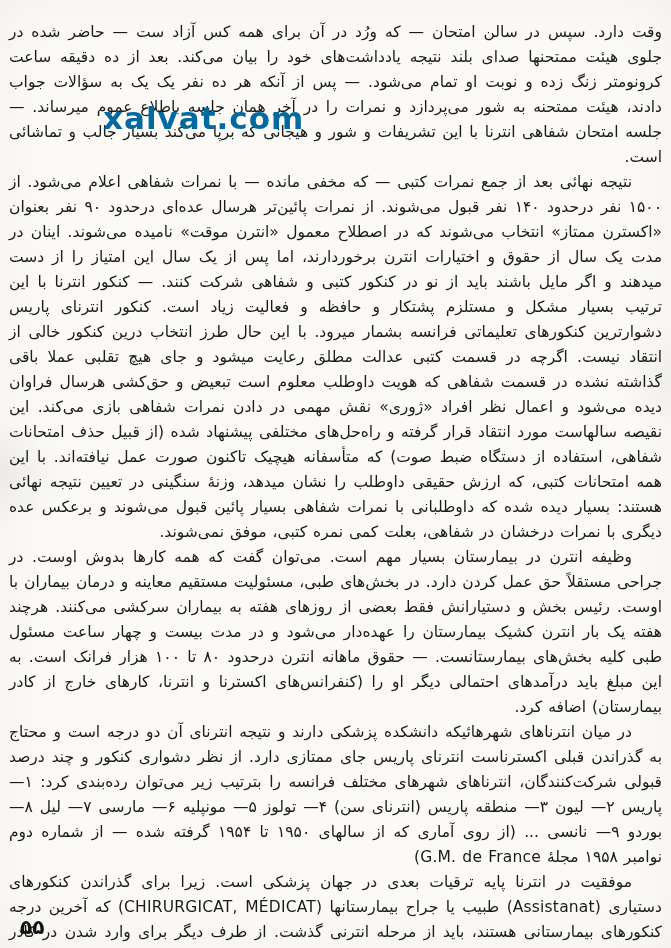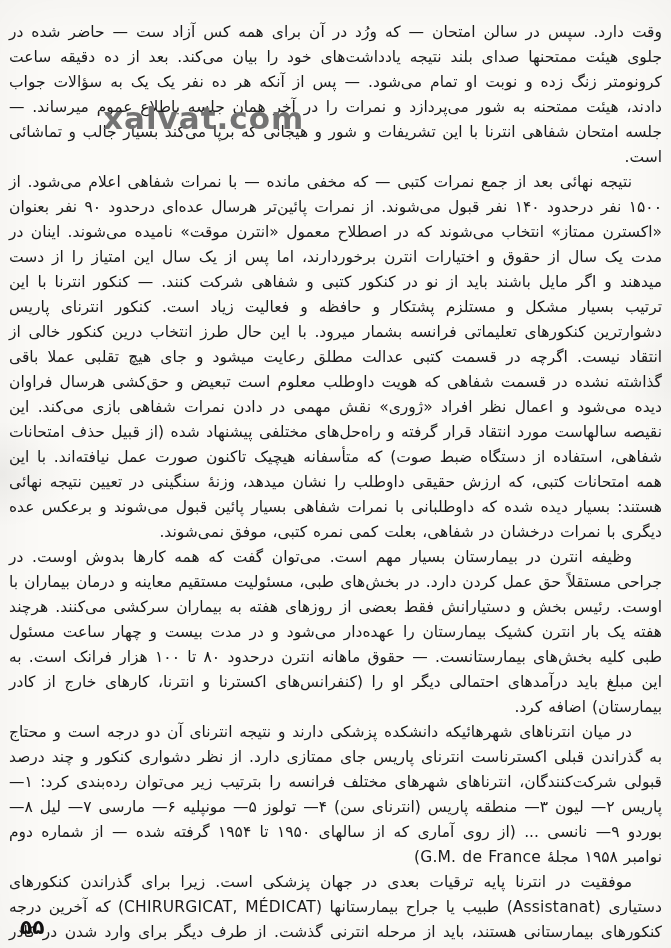--- a/index.html
+++ b/index.html
@@ -37,21 +37,21 @@
     text-indent: 30px;
   }
   .watermark {
     position: absolute;
     top: 100px;
     left: 103px;
     font-family: "DejaVu Sans", sans-serif;
     font-weight: bold;
     font-size: 31px;
     letter-spacing: 1px;
-    color: #737373;
+    color: #0369a1;
     direction: ltr;
     user-select: none;
     z-index: 2;
   }
   .page-number {
     position: absolute;
     top: 915px;
     left: 20px;
     font-size: 20px;
     font-weight: bold;

